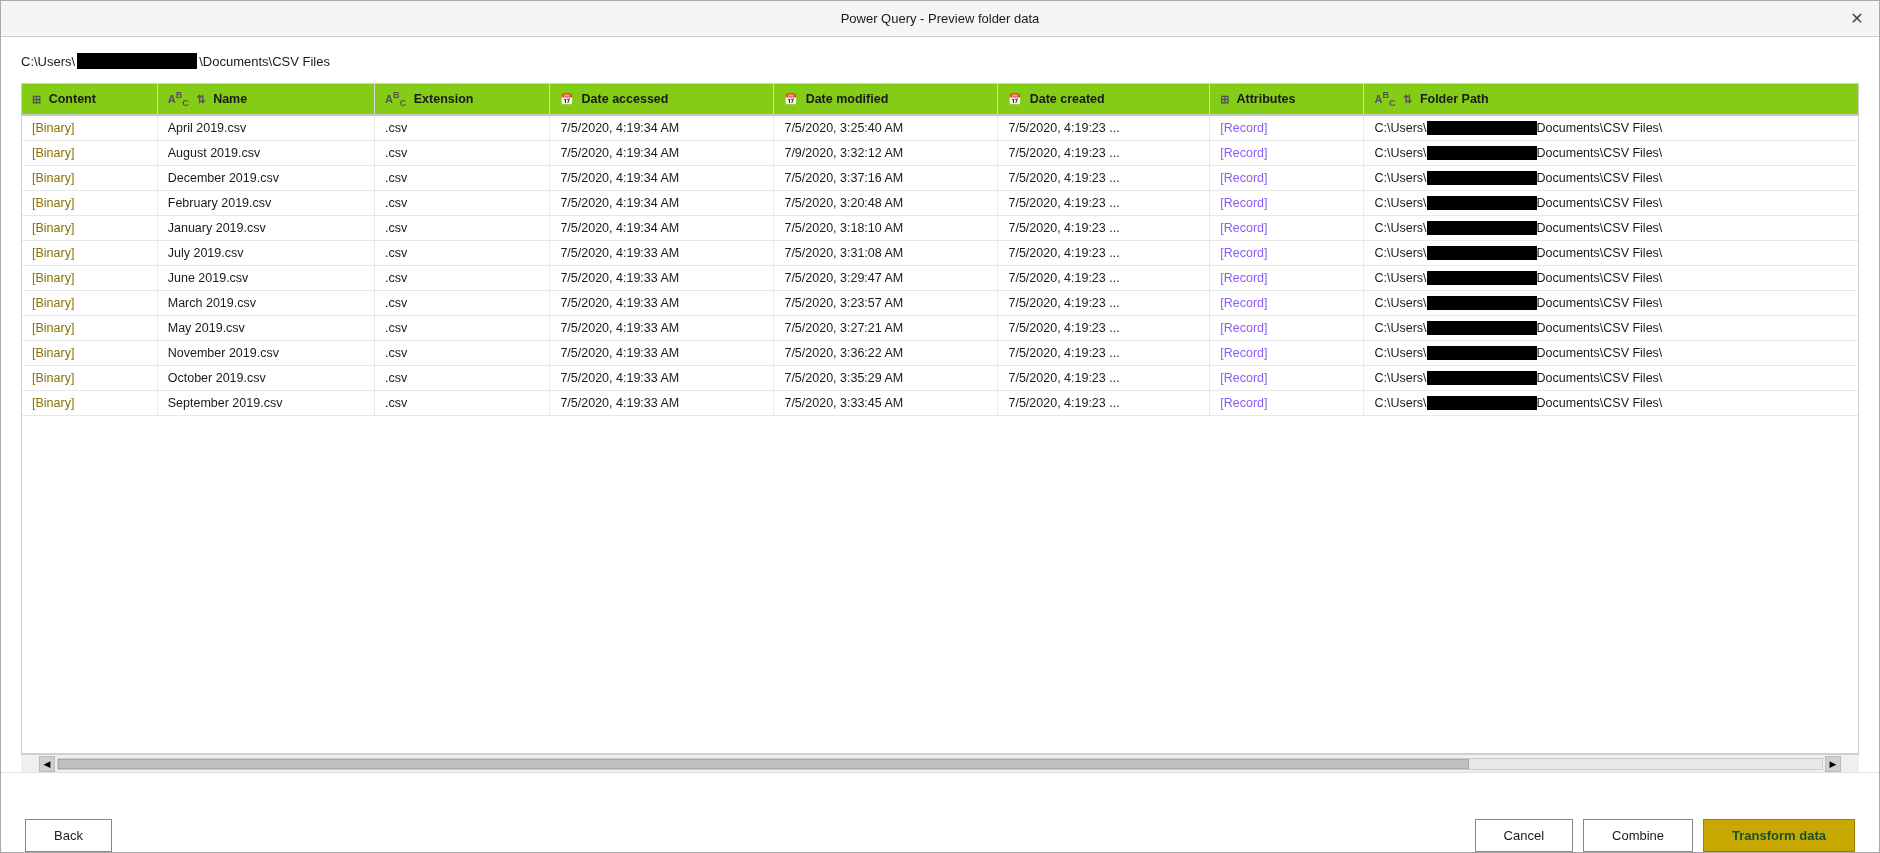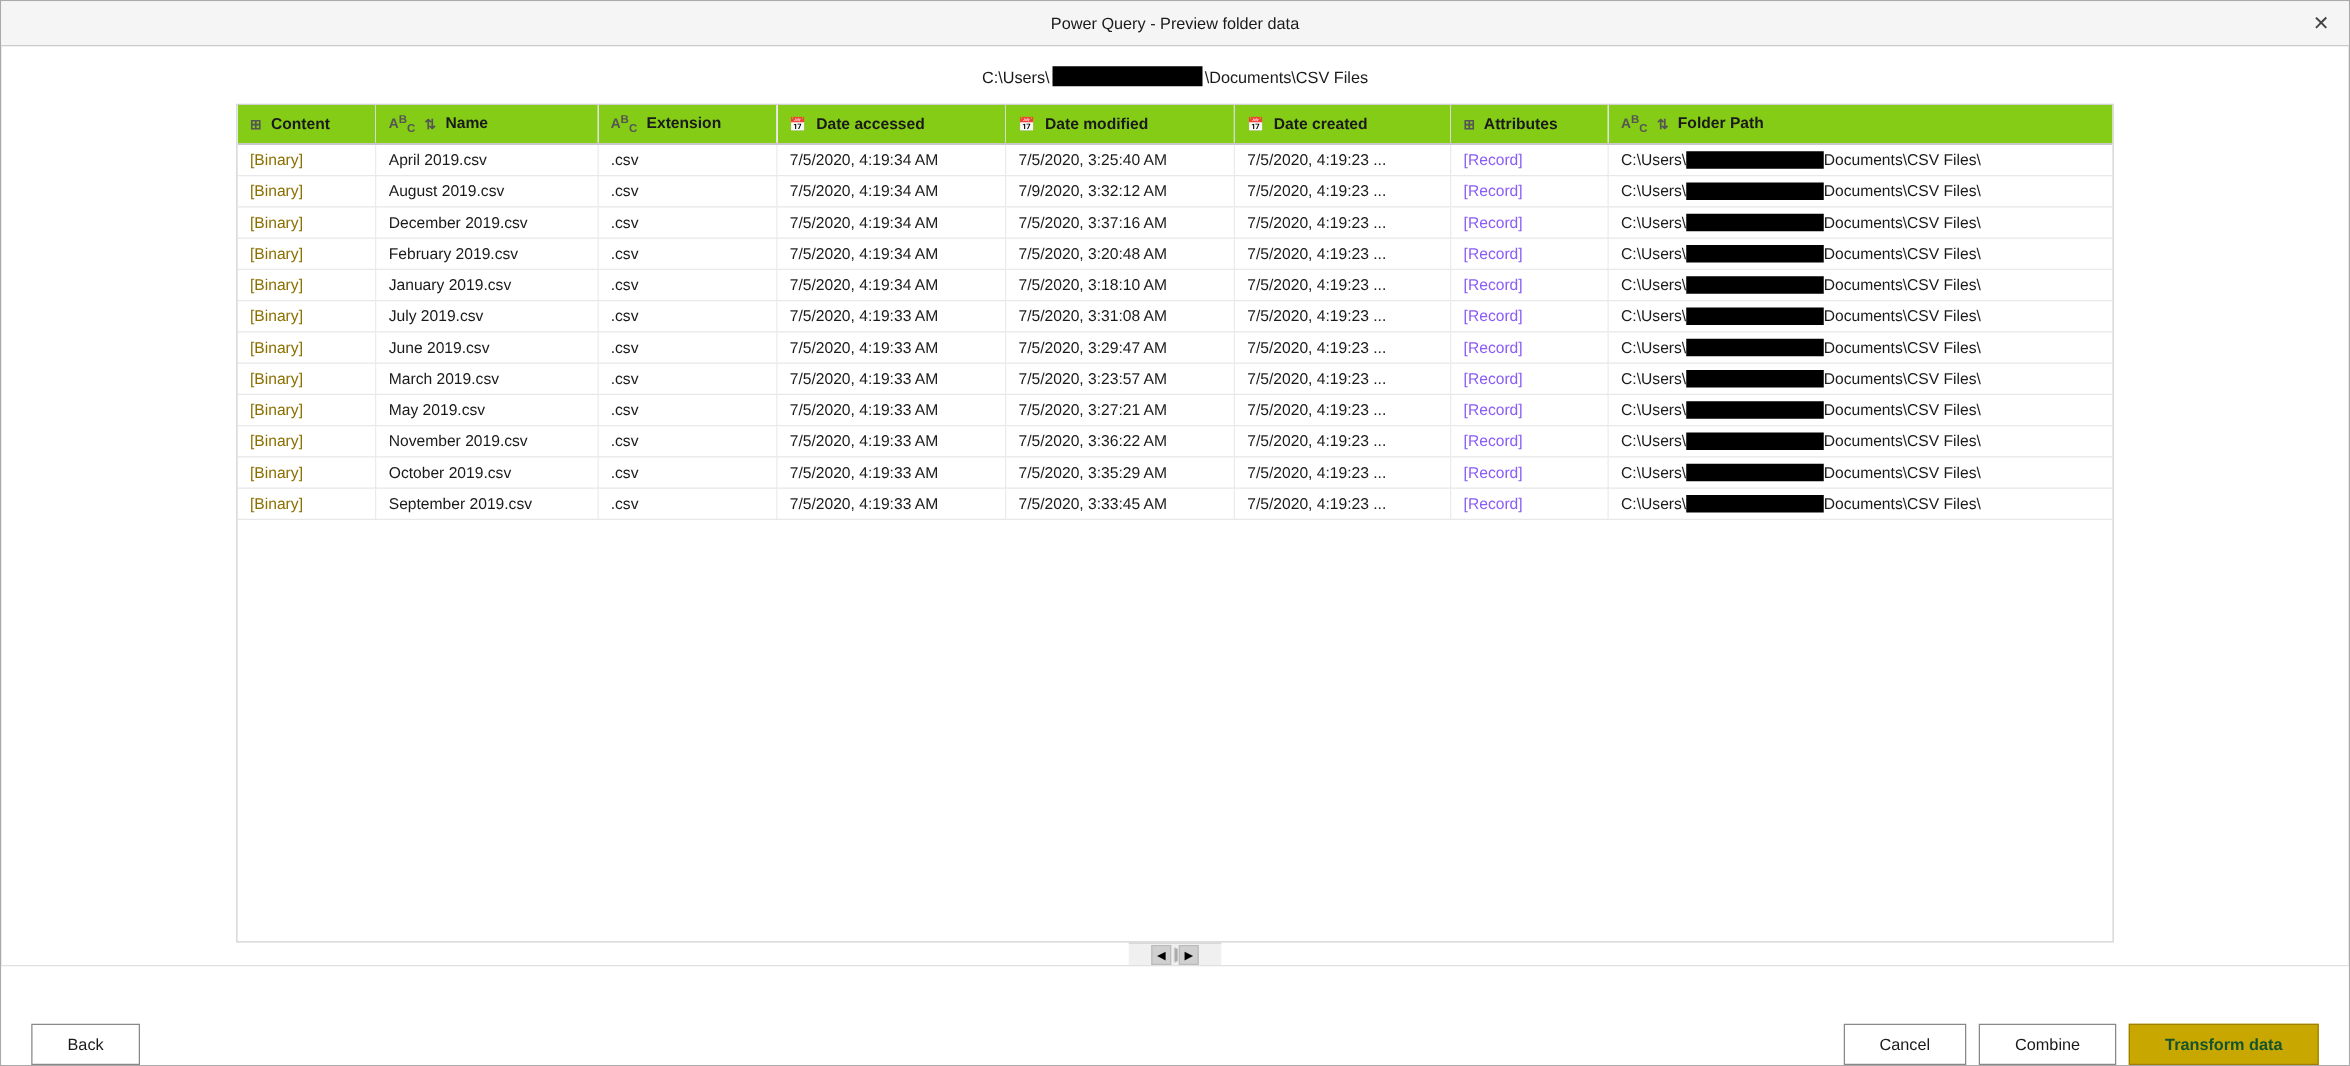--- a/index.html
+++ b/index.html
@@ -51,21 +51,20 @@
       color: #444;
       border: none;
       background: transparent;
     }
     .content-area {
       flex: 1;
       display: flex;
       flex-direction: column;
       padding: 16px 20px 0 20px;
       overflow: hidden;
-      align-items: center;
     }
     .folder-path {
       font-size: 13px;
       color: #1a1a1a;
       margin-bottom: 14px;
       display: flex;
       align-items: center;
     }
     .redacted-block {
       display: inline-block;

